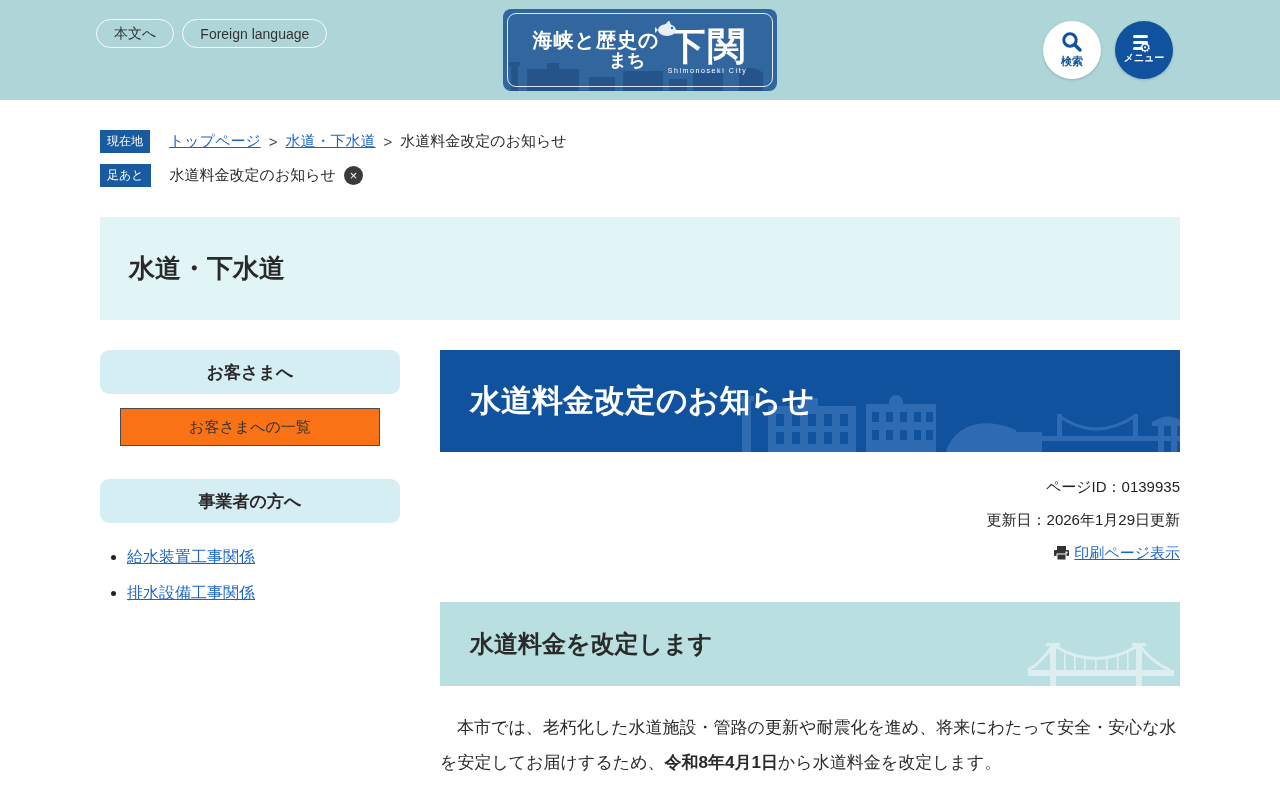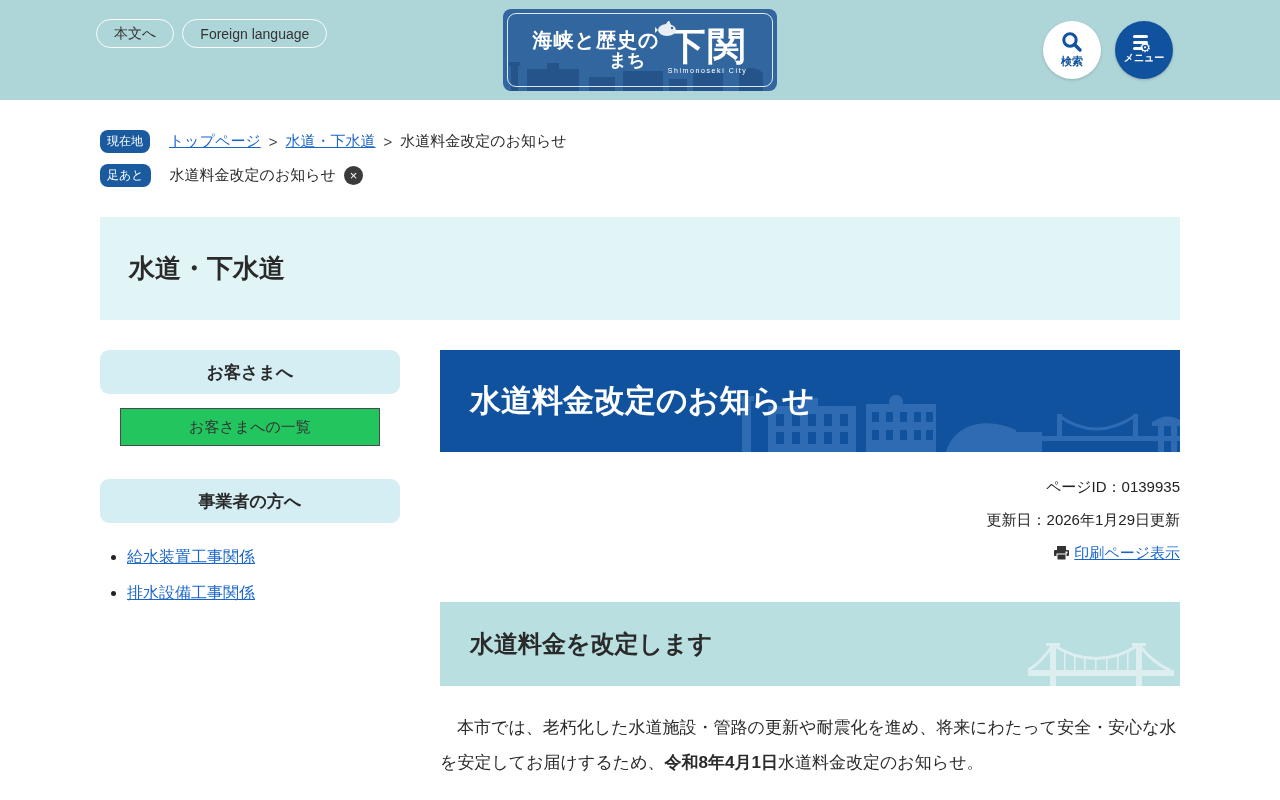--- a/index.html
+++ b/index.html
@@ -43,21 +43,21 @@
   .menu-glyph i:nth-child(1){ top:0; } .menu-glyph i:nth-child(2){ top:6px; }
   .menu-glyph i:nth-child(3){ top:12px; width:10px; }
   .menu-gear { position:absolute; right:-2px; bottom:-4px; font-size:13px; line-height:1; color:#fff; font-style:normal; }
 
   
   .container { width:1080px; margin:0 auto; }
 
   
   .crumb-block { margin-top:30px; }
   .crumb-row { display:flex; align-items:center; margin-bottom:11px; font-size:15px; }
-  .crumb-badge { background:#1a5a9e; color:#fff; font-size:12px; border-radius:8px;
+  .crumb-badge { background:#1a5a9e; color:#fff; font-size:12px; border-radius:0;
                  padding:3px 7px; margin-right:19px; flex:0 0 auto; }
   .crumb-row a { color:#1a66c8; text-decoration:underline; }
   .crumb-sep { margin:0 8px; color:#444; }
   .crumb-current { color:#2a2a2a; }
   .close-btn { width:19px; height:19px; border-radius:50%; background:#3a3a3a; color:#fff;
                border:none; font-size:13px; line-height:19px; text-align:center; margin-left:8px;
                cursor:pointer; padding:0; display:inline-flex; align-items:center; justify-content:center; }
 
   
   .category-banner { margin-top:30px; height:103px; background:#e1f4f6; display:flex;
@@ -68,21 +68,21 @@
   .content-row { display:flex; gap:40px; margin-top:30px; }
 
   
   .sidebar { width:300px; flex:0 0 300px; }
   .side-heading { height:44px; background:#d4eef3; border-radius:9px; display:flex;
                   align-items:center; justify-content:center; font-size:17px; font-weight:bold; }
   .side-list { list-style:disc; padding-left:27px; margin:24px 0 18px; }
   .side-list li { margin-bottom:15px; font-size:16px; color:#222; }
   .side-list a { color:#1a66c8; text-decoration:underline; }
   .side-more-btn { display:block; width:260px; margin:14px 20px 0; height:38px;
-                   background:#22c55e; border:1px solid #4a4a4a; font-size:15px; color:#333;
+                   background:#f97316; border:1px solid #4a4a4a; font-size:15px; color:#333;
                    font-family:inherit; cursor:pointer; }
   .side-section2 { margin-top:33px; }
 
   
   .main-col { flex:1; min-width:0; }
   .page-banner { height:102px; background:#11529e; position:relative; overflow:hidden;
                  display:flex; align-items:center; padding-left:30px; }
   .page-banner h2 { color:#fff; font-size:31px; font-weight:bold; position:relative; z-index:2; }
   .banner-sky { position:absolute; right:0; bottom:0; z-index:1; }
 
@@ -276,20 +276,20 @@
                 <rect x="93" y="17" width="1.6" height="15"></rect>
               <rect x="103" y="14" width="1.6" height="18"></rect>
             </g>
             <path d="M29,7 Q72,34 115,7" fill="none" stroke="#ddeef0" stroke-width="3"></path>
             <path d="M29,7 Q16,26 4,32" fill="none" stroke="#ddeef0" stroke-width="3"></path>
             <path d="M115,7 Q130,26 146,32" fill="none" stroke="#ddeef0" stroke-width="3"></path>
           </svg>
         </div>
 
         <div class="body-text">
-          <p><span>　本市では、老朽化した水道施設・管路の更新や耐震化を進め、将来にわたって安全・安心な水を安定してお届けするため、</span><b>令和8年4月1日</b><span>水道料金改定のお知らせ。</span></p>
+          <p><span>　本市では、老朽化した水道施設・管路の更新や耐震化を進め、将来にわたって安全・安心な水を安定してお届けするため、</span><b>令和8年4月1日</b><span>から水道料金を改定します。</span></p>
           <p>　市民の皆さまのご理解とご協力を賜りますようお願いします。</p>
         </div>
 
       </main>
     </div>
   </div>
 </div>
 
 </body></html>

